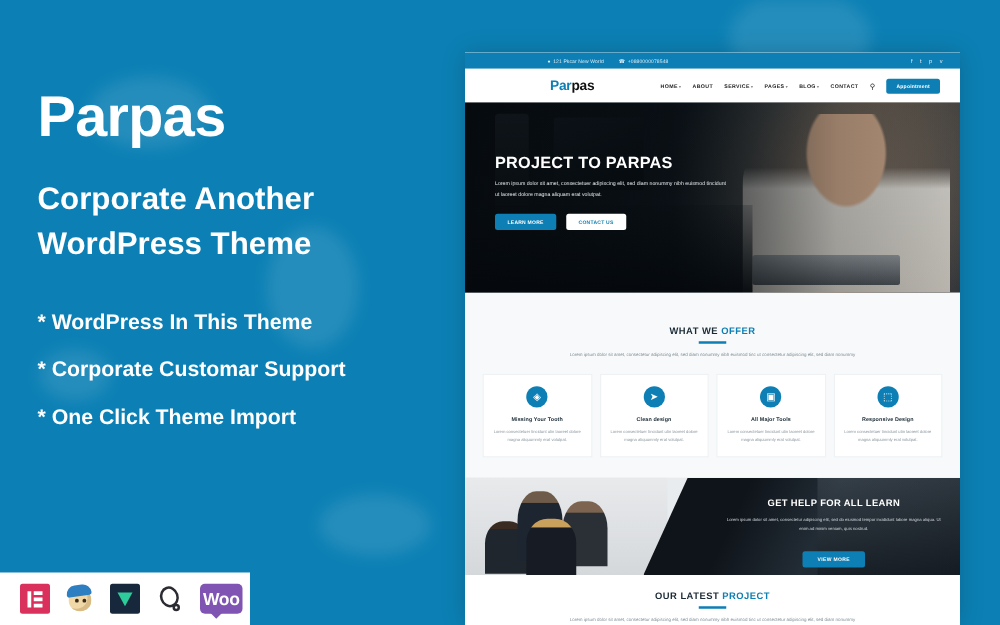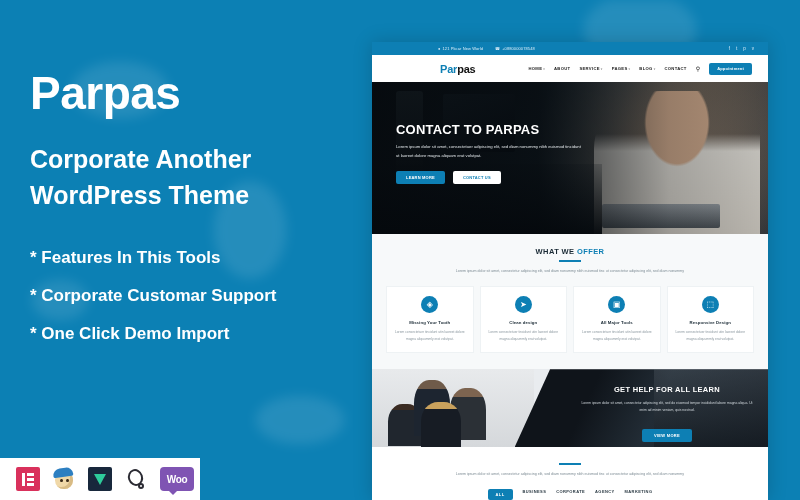--- a/index.html
+++ b/index.html
@@ -96,21 +96,21 @@
     border:2px solid #2b2b33; border-radius:50%; background:#fff;
   }
 
   .plug.woo{ width:34px; background:#7f54b3; border-radius:4px;
     display:flex; align-items:center; justify-content:center; position:relative; }
   .plug.woo:after{
     content:""; position:absolute; left:8px; bottom:-4px;
     border-left:5px solid transparent; border-right:5px solid transparent;
     border-top:5px solid #7f54b3;
   }
-  .plug.woo span{ color:#fff; font-size:10px; font-weight:bold; letter-spacing:-.3px; }
+  .plug.woo span{ color:#fff; font-size:14px; font-weight:bold; letter-spacing:-.3px; }
 
   
   .preview{
     position:absolute; left:372px; top:42px; width:396px; height:458px;
     background:#ffffff; overflow:hidden; z-index:3;
     box-shadow:0 0 18px rgba(0,0,0,.18);
   }
 
   
   .topbar{
@@ -174,21 +174,21 @@
   .hero .shade{ position:absolute; inset:0; background:linear-gradient(90deg,rgba(4,8,12,.82) 0 42%, rgba(4,8,12,.25) 75%, rgba(4,8,12,.1) 100%); }
 
   .hero-inner{ position:absolute; left:24px; top:40px; width:230px; color:#fff; }
   .hero-title{ font-size:13px; font-weight:bold; letter-spacing:.2px; margin-bottom:6px; }
   .hero-sub{ font-size:4.2px; line-height:2.1; color:#e2e7ea; max-width:186px; margin-bottom:10px; }
   .hero-btns{ display:flex; gap:8px; }
   .btn-p{ background:#0d7fb4; color:#fff; font-size:4px; font-weight:bold; padding:4px 10px; border-radius:2px; letter-spacing:.2px;}
   .btn-s{ background:#fff; color:#0d7fb4; font-size:4px; font-weight:bold; padding:4px 10px; border-radius:2px; letter-spacing:.2px;}
 
   
-  .offer{ background:#f7f9fa; padding:13px 14px 16px; }
+  .offer{ background:#f7f9fa; padding:26px 14px 16px; }
   .sec-title{ text-align:center; font-size:7.5px; font-weight:bold; color:#1a2a35; letter-spacing:.4px; }
   .sec-title em{ font-style:normal; color:#0d7fb4; }
   .sec-rule{ width:22px; height:1.6px; background:#0d7fb4; margin:4px auto 6px; }
   .sec-desc{ text-align:center; font-size:3.6px; line-height:2.1; color:#7d8b94; max-width:230px; margin:0 auto 11px; }
   .cards{ display:flex; gap:6px; }
   .card{ flex:1; background:#fff; padding:9px 6px 10px; text-align:center; border:1px solid #eef2f4; }
   .card .circ{
     width:17px; height:17px; border-radius:50%; background:#0d7fb4;
     margin:0 auto 7px; display:flex; align-items:center; justify-content:center;
     color:#fff; font-size:8px;
@@ -232,23 +232,23 @@
 </style>
 </head>
 <body>
 
 <div class="bg-map"></div>
 
 <div class="left">
   <div class="brand">Parpas</div>
   <div class="subtitle">Corporate Another WordPress Theme</div>
   <ul class="features">
-    <li>* Features In This Tools</li>
+    <li>* WordPress In This Theme</li>
     <li>* Corporate Customar Support</li>
-    <li>* One Click Demo Import</li>
+    <li>* One Click Theme Import</li>
   </ul>
 </div>
 
 <div class="icon-strip">
   <div class="plug elementor">
     <span class="bars">
         <i></i>
         <i></i>
         <i></i>
         <i></i>
@@ -310,21 +310,21 @@
   </div>
 
   <div class="hero">
     <div class="lamp"></div>
     <div class="monitor"></div>
     <div class="person"></div>
     <div class="laptop"></div>
     <div class="desk"></div>
     <div class="shade"></div>
     <div class="hero-inner">
-      <div class="hero-title">CONTACT TO PARPAS</div>
+      <div class="hero-title">PROJECT TO PARPAS</div>
       <div class="hero-sub">Lorem ipsum dolor sit amet, consectetuer adipiscing elit, sed diam nonummy nibh euismod tincidunt ut laoreet dolore magna aliquam erat volutpat.</div>
       <div class="hero-btns">
         <span class="btn-p">LEARN MORE</span>
         <span class="btn-s">CONTACT US</span>
       </div>
     </div>
   </div>
 
   <div class="offer">
     <div class="sec-title">
@@ -365,20 +365,23 @@
     </div>
     <div class="dark"></div>
     <div class="help-inner">
       <h3>GET HELP FOR ALL LEARN</h3>
       <p>Lorem ipsum dolor sit amet, consectetur adipiscing elit, sed do eiusmod tempor incididunt labore magna aliqua. Ut enim ad minim veniam, quis nostrud.</p>
       <span class="vm">VIEW MORE</span>
     </div>
   </div>
 
   <div class="project">
+    <div class="sec-title">
+      <span>OUR LATEST </span><em>PROJECT</em>
+    </div>
     <div class="sec-rule"></div>
     <div class="sec-desc">Lorem ipsum dolor sit amet, consectetur adipiscing elit, sed diam nonummy nibh euismod tinc ut consectetur adipiscing elit, sed diam nonummy</div>
     <div class="filters">
       <span class="active">ALL</span>
       <span>BUSINESS</span>
       <span>CORPORATE</span>
       <span>AGENCY</span>
       <span>MARKETING</span>
     </div>
   </div>

